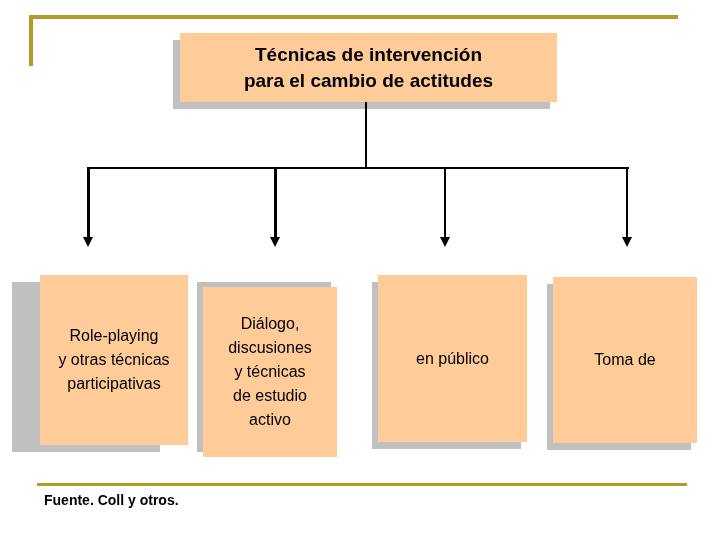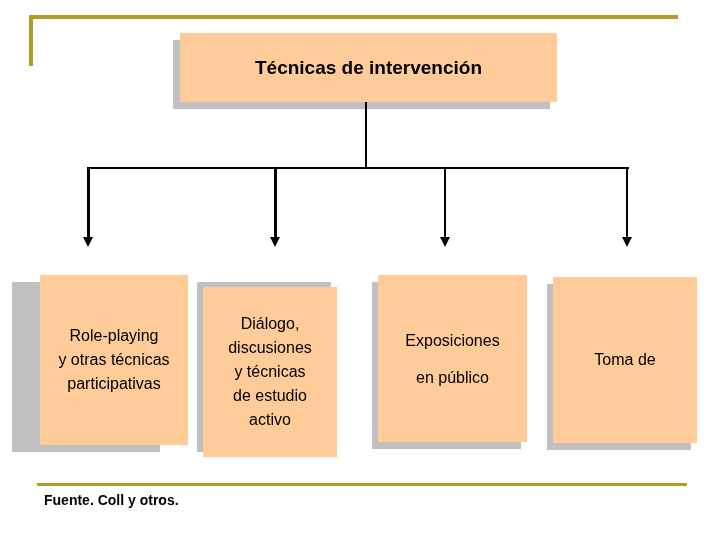--- a/index.html
+++ b/index.html
@@ -82,20 +82,21 @@
 <body>
 
 <div class="slide">
 
   <div class="abs accent-top-h"></div>
   <div class="abs accent-top-v"></div>
 
   <div class="abs shadow title-shadow"></div>
   <div class="abs pbox title-box">
     <div>Técnicas de intervención</div>
+    <div>para el cambio de actitudes</div>
   </div>
 
   <div class="abs conn stub"></div>
   <div class="abs conn hbar"></div>
 
   <div class="a1">
     <div class="abs arrow-line thick"></div>
     <div class="abs arrow-head"></div>
   </div>
   <div class="a2">
@@ -122,21 +123,20 @@
   <div class="abs pbox node-text n2-box">
     <div class="node-line">Diálogo,</div>
     <div class="node-line">discusiones</div>
     <div class="node-line">y técnicas</div>
     <div class="node-line">de estudio</div>
     <div class="node-line">activo</div>
   </div>
 
   <div class="abs shadow n3-shadow"></div>
   <div class="abs pbox node-text n3-box">
-    <div class="node-line">Exposiciones</div>
     <div class="node-line">en público</div>
   </div>
 
   <div class="abs shadow n4-shadow"></div>
   <div class="abs pbox node-text n4-box">
     <div class="node-line">Toma de</div>
   </div>
 
   <div class="abs accent-footer"></div>
   <div class="abs footer-text">Fuente. Coll y otros.</div>

